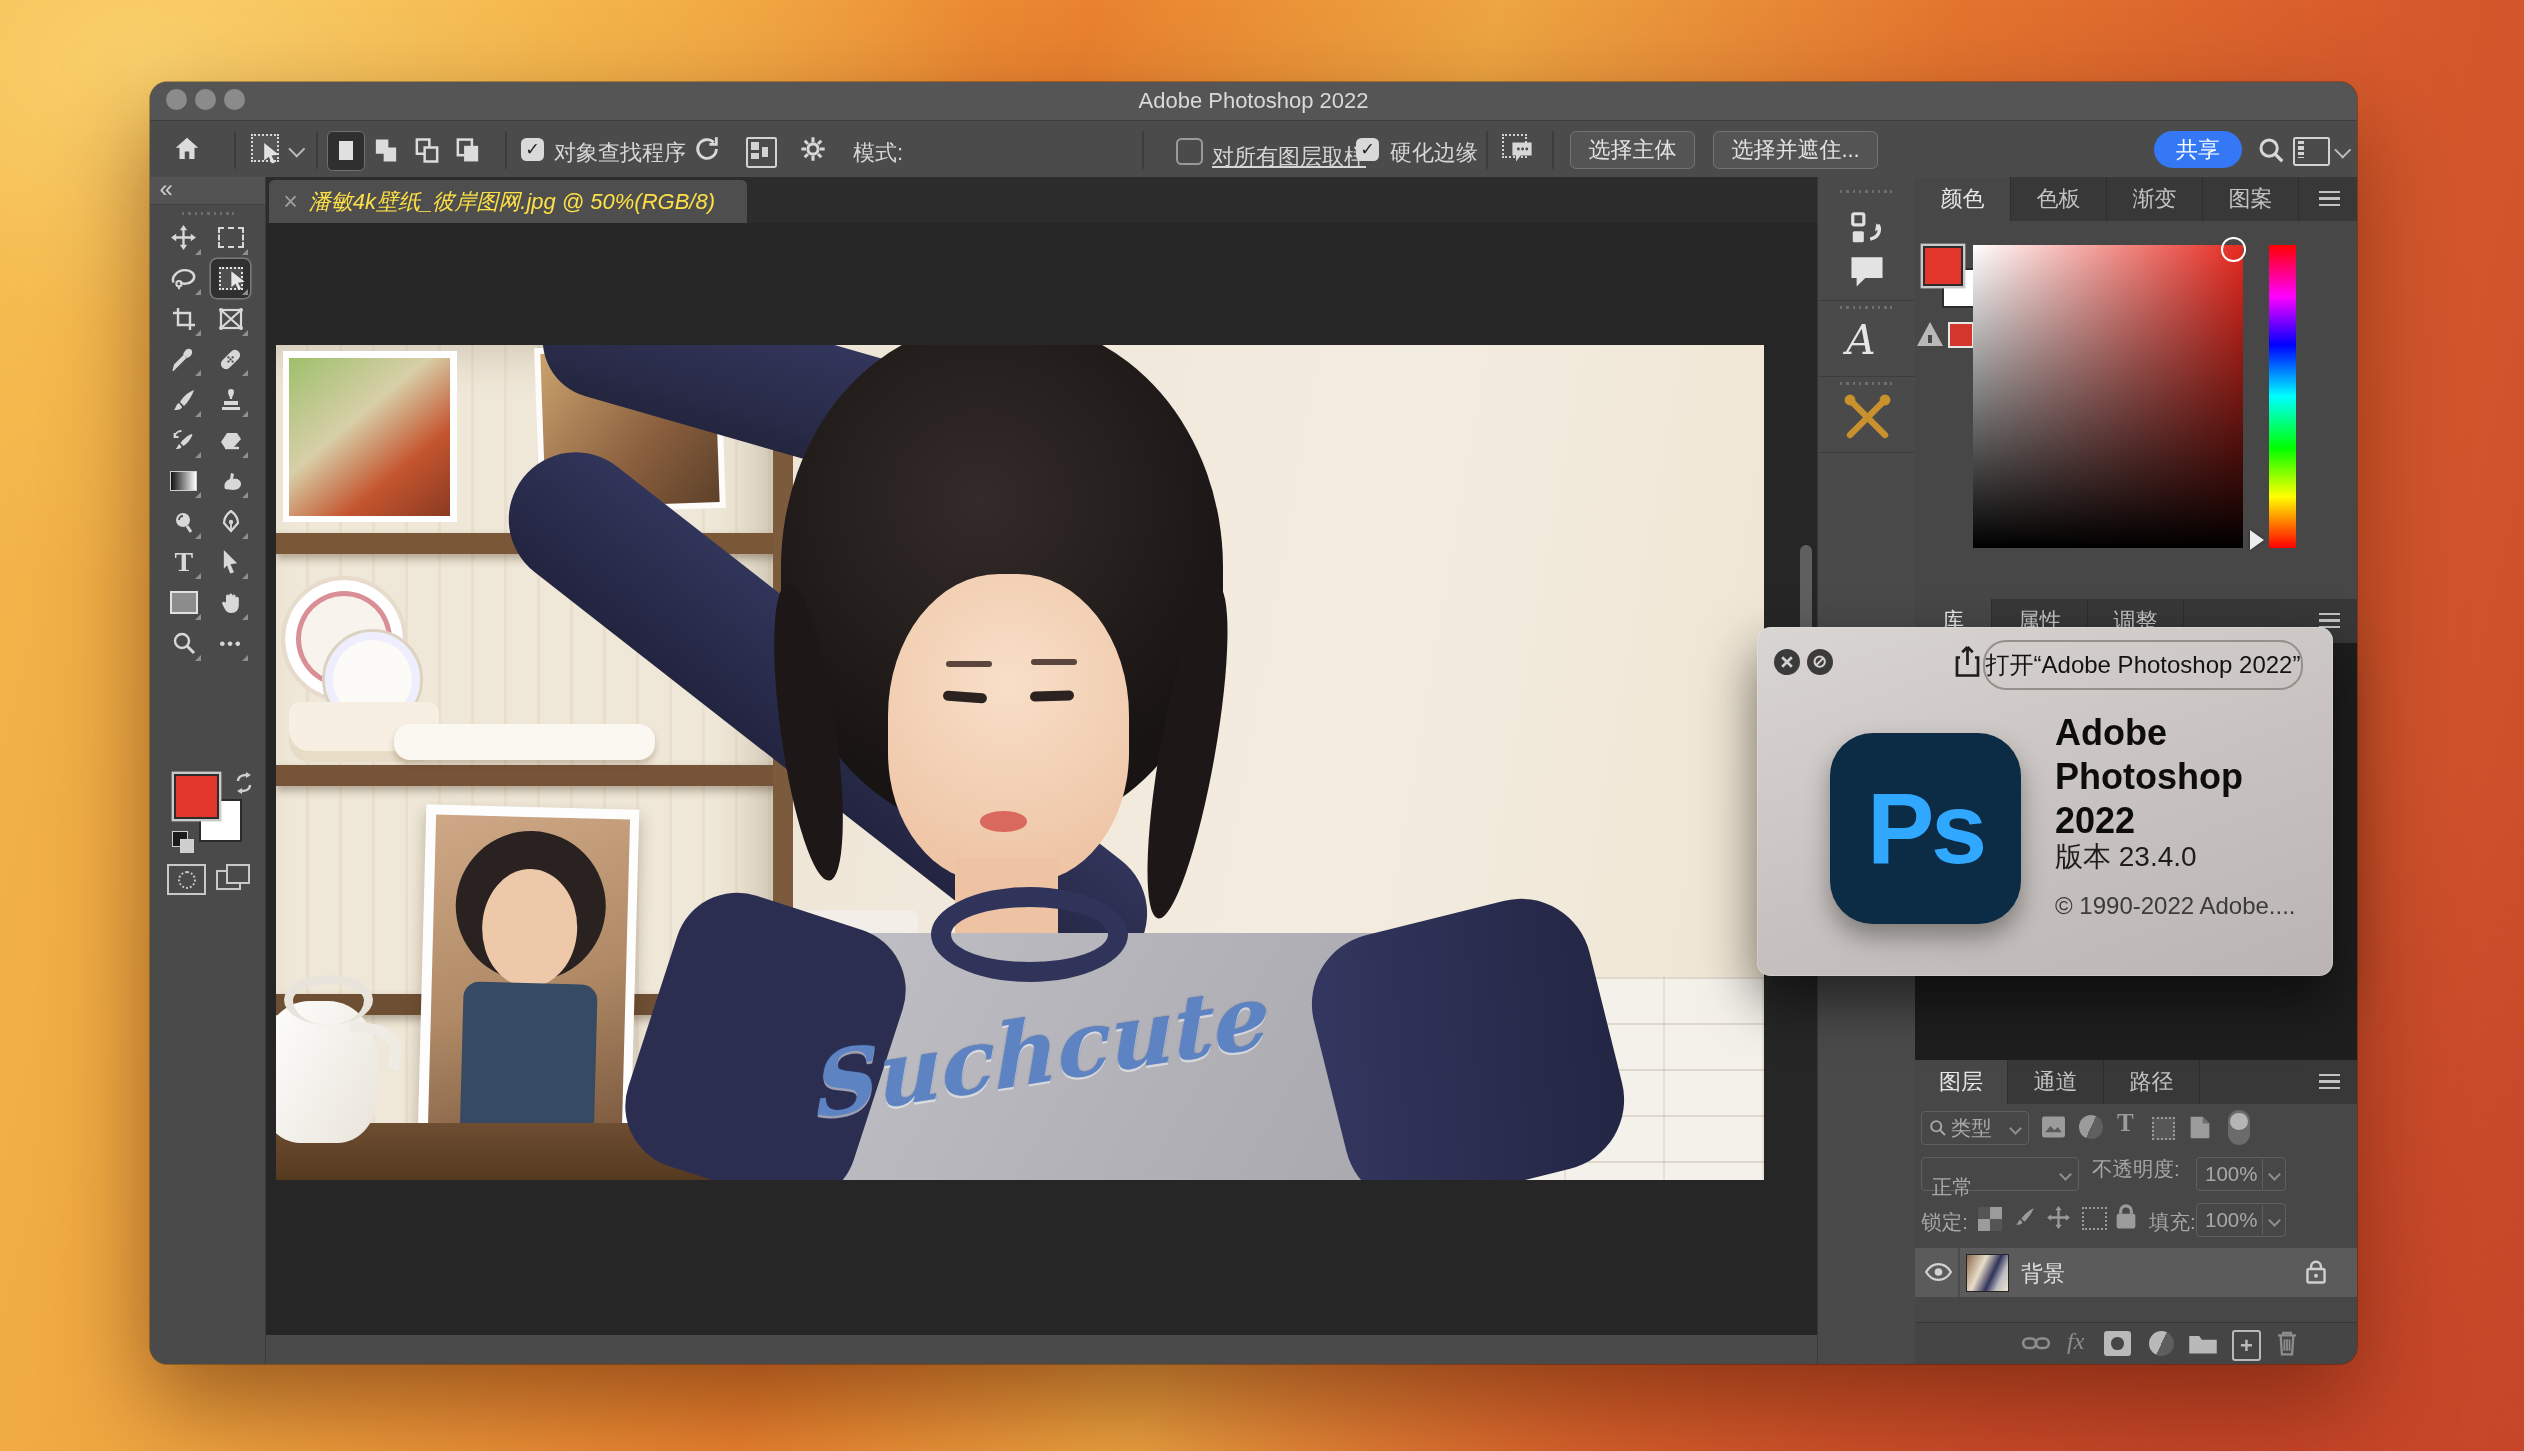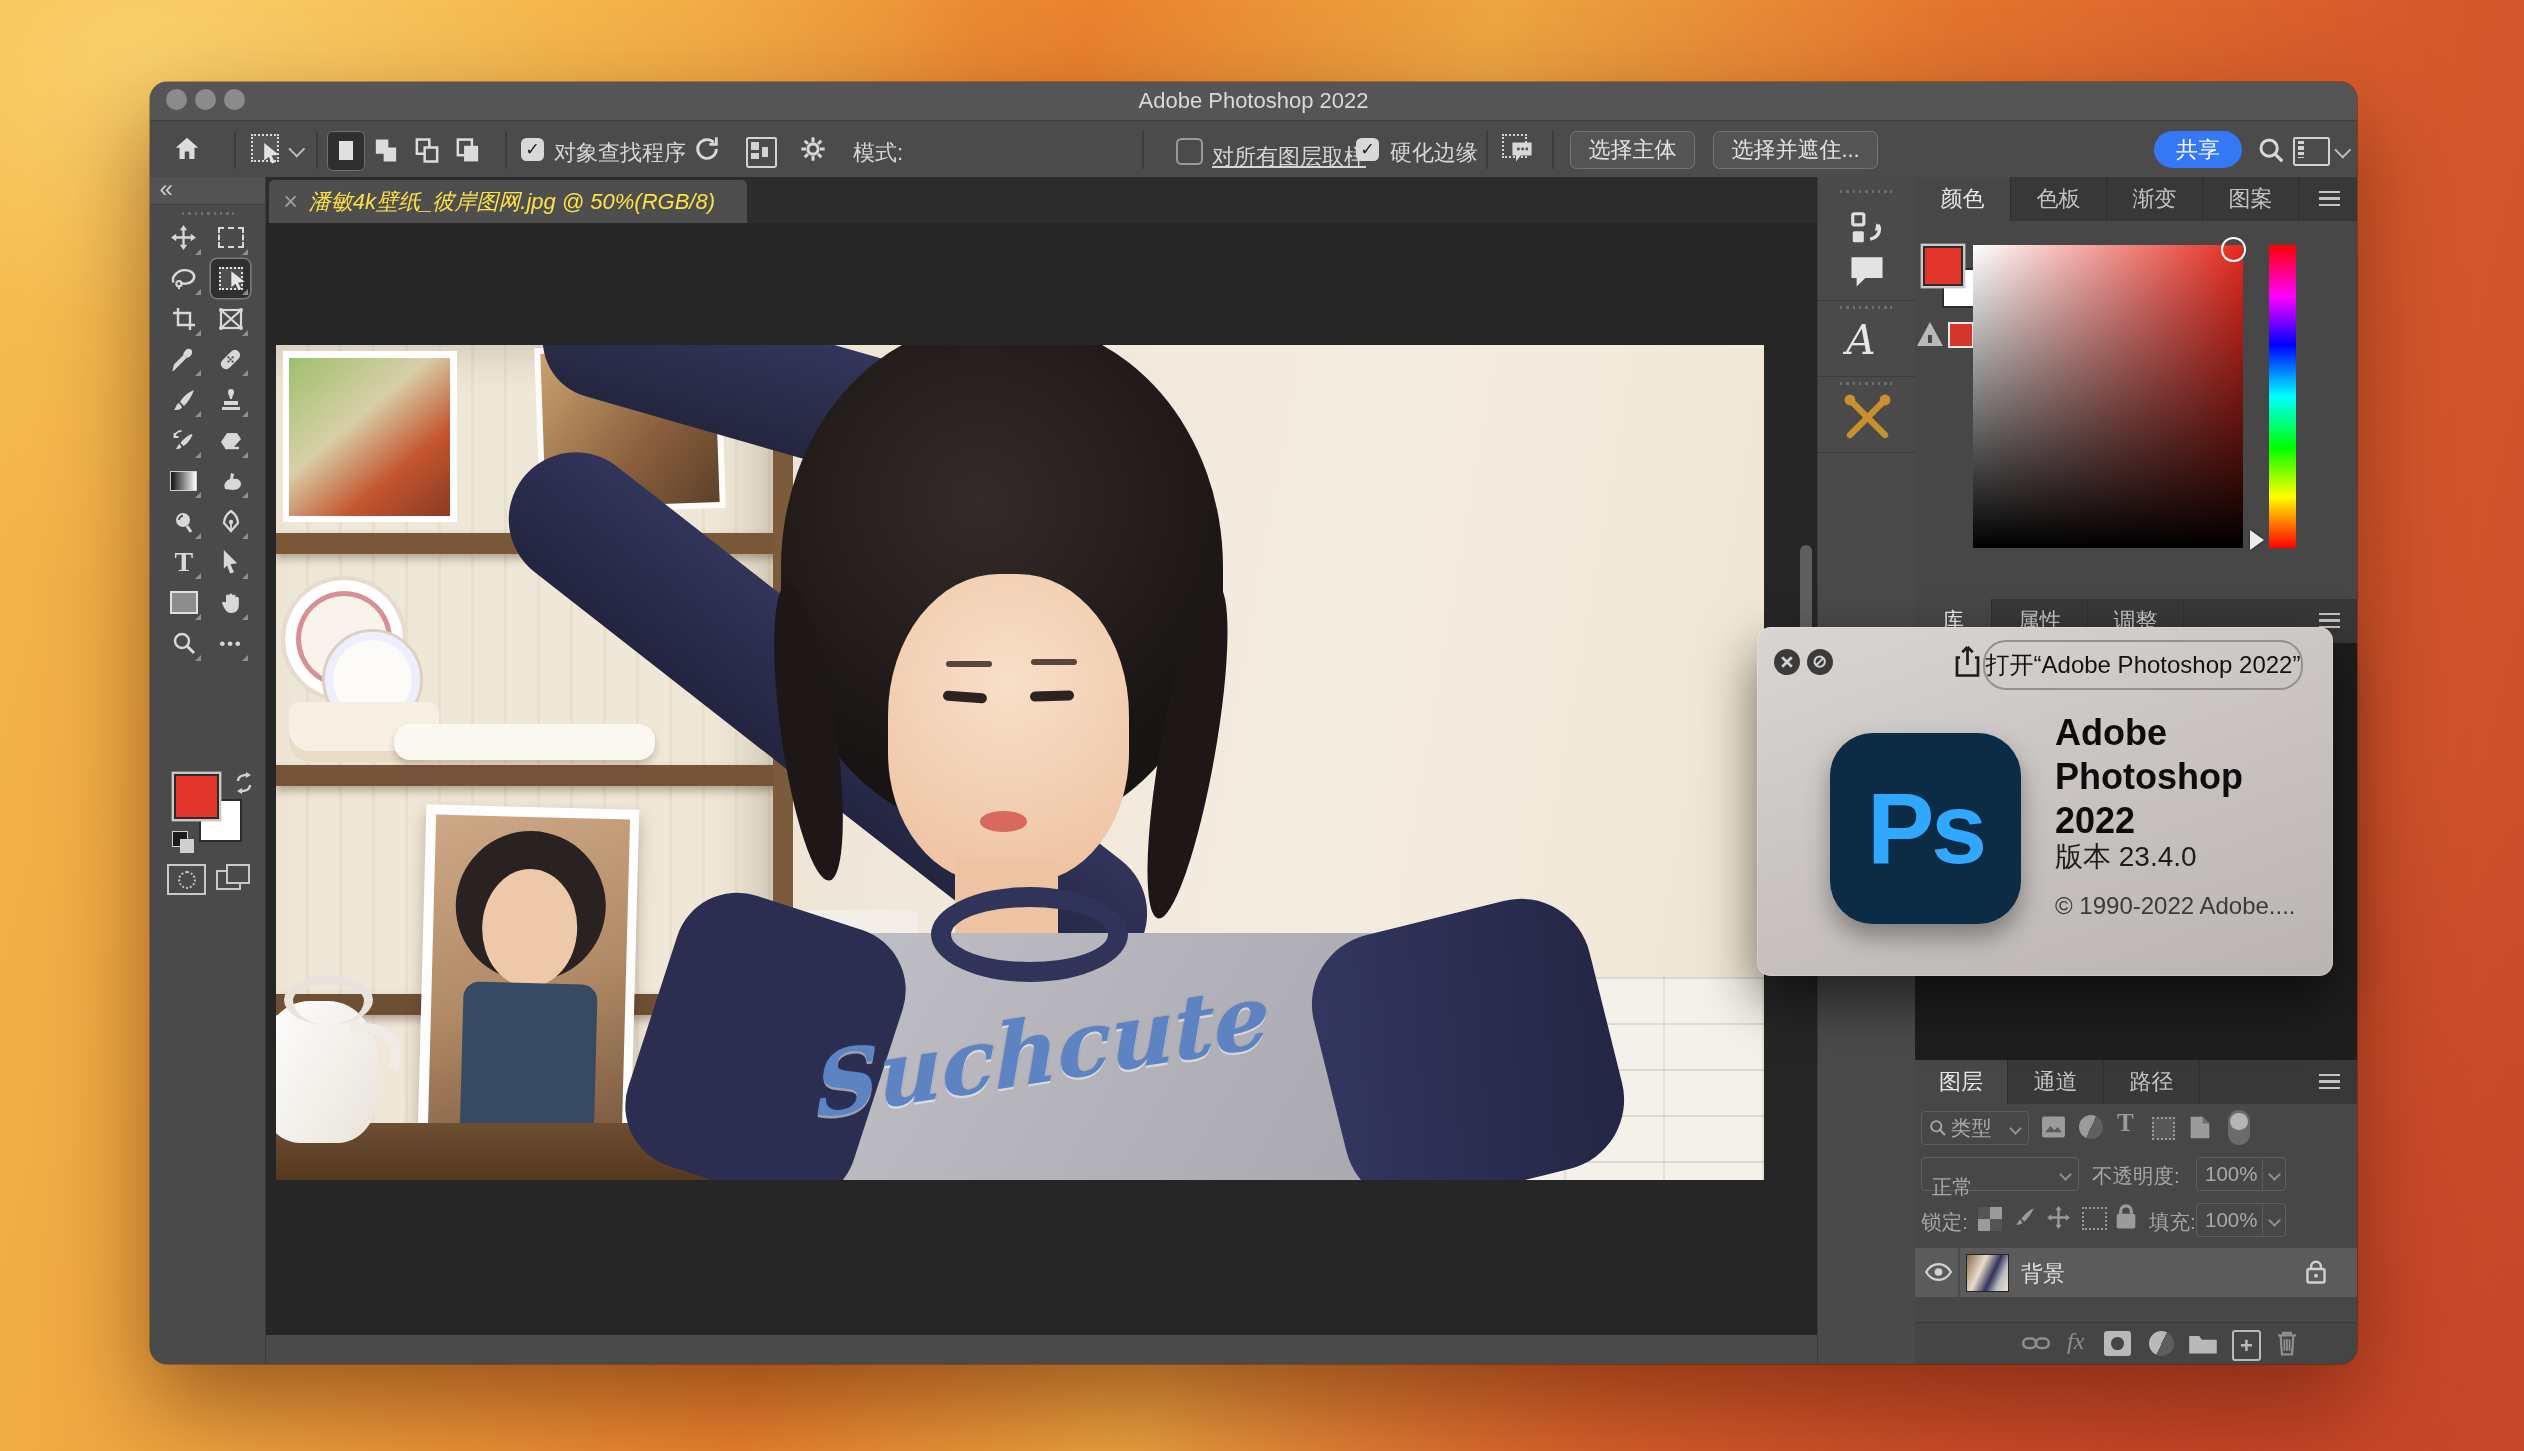--- a/index.html
+++ b/index.html
@@ -523,21 +523,21 @@
       <div class="abs" style="left:313px;top:6.3px;width:22px;height:35px;border-radius:11px;background:#6b6b6b;">
         <div class="abs" style="left:2.4px;top:2.4px;width:17.4px;height:17.4px;border-radius:50%;background:#b5b5b5;"></div>
       </div>
     </div>
 
     <div class="abs" style="left:0;top:974px;width:100%;height:46px;">
       <div class="fieldbox abs" style="left:6.3px;top:6.3px;width:156px;height:32px;">
         <span style="margin-left:9.5px;margin-top:25px;">正常</span>
         <div class="chev" style="margin-left:auto;margin-right:8px;border-color:#8f8f8f;width:7px;height:7px;"></div>
       </div>
-      <span class="abs dim" style="left:177px;top:11px;font-size:20.5px;">不透明度:</span>
+      <span class="abs dim" style="left:177px;top:4px;font-size:20.5px;">不透明度:</span>
       <div class="fieldbox abs" style="left:281px;top:6.3px;width:88px;height:32px;">
         <span style="margin-left:8px;">100%</span>
         <div style="margin-left:auto;width:1.6px;height:30px;background:#5f5f5f;"></div>
         <div class="chev" style="margin:0 6.3px;border-color:#8f8f8f;width:7px;height:7px;"></div>
       </div>
     </div>
 
     <div class="abs" style="left:0;top:1020px;width:100%;height:46px;">
       <span class="abs dim" style="left:6.3px;top:11px;font-size:20.5px;">锁定:</span>
       <div class="abs" style="left:63px;top:9.5px;width:24px;height:24px;background:conic-gradient(#9b9b9b 0 25%,#555 0 50%,#9b9b9b 0 75%,#555 0);"></div>

